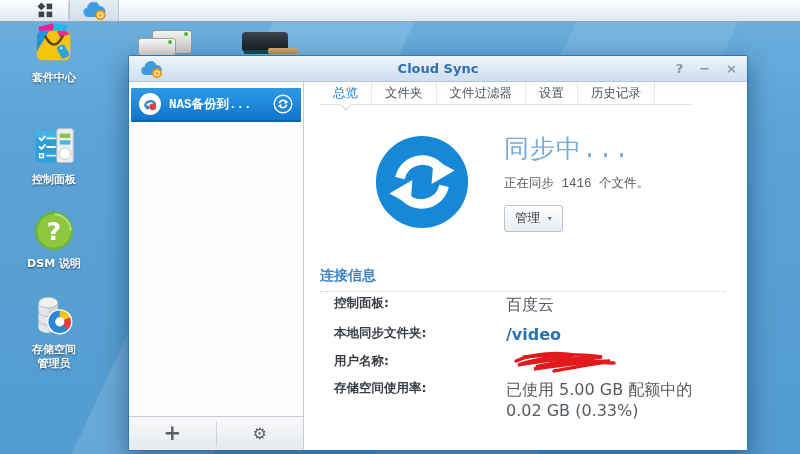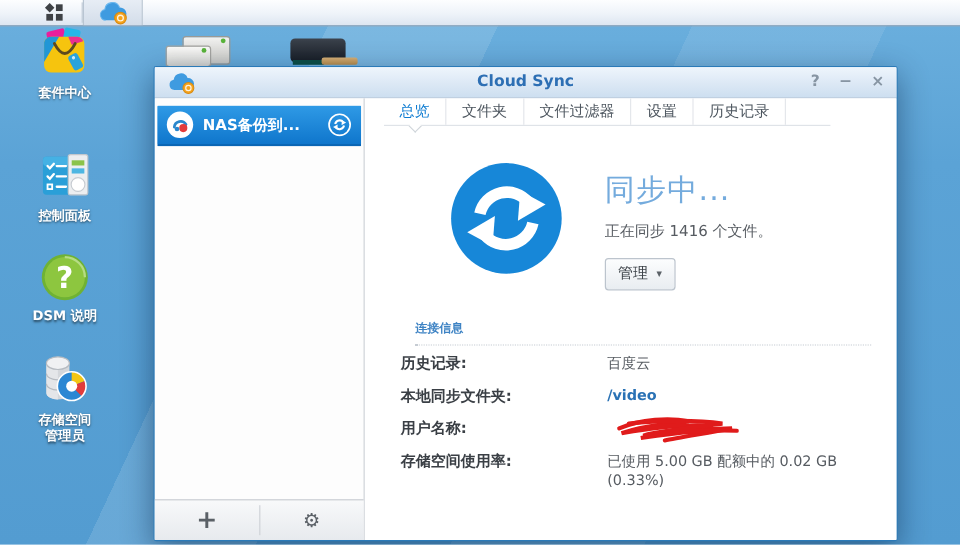--- a/index.html
+++ b/index.html
@@ -58,54 +58,54 @@
   .win-ctrl { font-size:13px; color:#8795a3; cursor:pointer; line-height:1; font-weight:bold; }
 
   .win-body { flex:1; display:flex; min-height:0; }
 
   
   .sidebar { width:175px; flex:0 0 175px; background:#fdfdfd; border-right:1px solid #c9cdd3; position:relative; }
   .conn-item { margin:6px 2px 0 2px; height:34px; display:flex; align-items:center; padding:0 8px; cursor:pointer;
     background:linear-gradient(180deg,#2f9ae6,#0f76cc); border-bottom:2px solid #0a66b5; border-radius:1px; }
   .conn-icon { width:22px; height:22px; border-radius:50%; background:#ffffff; flex:0 0 22px;
     display:flex; align-items:center; justify-content:center; }
-  .conn-label { margin-left:8px; color:#ffffff; font-size:12.5px; font-weight:bold; white-space:nowrap; overflow:hidden; }
+  .conn-label { margin-left:8px; color:#ffffff; font-size:12.5px; font-weight:bold; white-space:nowrap; overflow:hidden;font-family:Liberation Mono, monospace; }
   .conn-sync { margin-left:auto; width:20px; height:20px; }
   .sidebar-footer { position:absolute; left:0; right:0; bottom:0; height:34px;
     background:linear-gradient(180deg,#f8f9fa,#e7eaee); border-top:1px solid #c9cdd3; display:flex; }
   .sf-btn { flex:1; display:flex; align-items:center; justify-content:center; cursor:pointer; color:#5b6167; }
   .sf-btn.add { font-size:21px; font-weight:bold; padding-bottom:2px; }
   .sf-btn.gear { font-size:16px; }
   .sf-sep { width:1px; background:#cfd3d8; margin:4px 0; }
 
   
   .main { flex:1; position:relative; background:#ffffff; }
   .tabbar { margin:0 55px 0 16px; height:23px; border-bottom:1px solid #dfe3e8; display:flex; }
   .tab { position:relative; padding:0 13px; line-height:22px; font-size:12.5px; color:#4d565f;
     border-right:1px solid #e4e7eb; cursor:pointer; white-space:nowrap; }
   .tab.active { color:#0c7bd1; }
   .tab.active::after { content:""; position:absolute; left:50%; bottom:-5px; width:7px; height:7px;
     background:#fff; border-right:1px solid #cfd5da; border-bottom:1px solid #cfd5da;
     transform:translateX(-50%) rotate(45deg); }
 
   .big-sync { position:absolute; left:70px; top:52px; width:96px; height:96px; }
-  .status { position:absolute; left:200px; top:60px; }
+  .status { position:absolute; left:200px; top:50px;font-family:Liberation Mono, monospace; }
   .status-title { font-size:25px; color:#74abdd; letter-spacing:1px; }
   .status-detail { margin-top:10px; font-size:12.5px; color:#565b61; }
   .manage-btn { margin-top:13px; display:inline-flex; align-items:center; gap:7px;
     padding:4px 10px; font-size:12.5px; color:#3c4248; cursor:pointer;
     background:linear-gradient(180deg,#fcfdfe,#e9edf1); border:1px solid #bcc4cd; border-radius:3px; }
   .caret { font-size:9px; color:#5b6167; }
 
-  .conn-heading { position:absolute; left:42px; top:185px; right:21px; font-size:10px; font-weight:bold;
+  .conn-heading { position:absolute; left:16px; top:185px; right:21px; font-size:14px; font-weight:bold;
     color:#3e83c4; padding-bottom:6px; border-bottom:1px dotted #c6ccd3; }
   .rows { position:absolute; left:30px; top:213px; right:21px; }
   .row { display:flex; align-items:flex-start; margin-bottom:9px; min-height:18px; }
   .row-label { width:172px; flex:0 0 172px; font-size:12.5px; font-weight:bold; color:#3a3f45; }
-  .row-value { font-size:12px; color:#565b61; }
+  .row-value { font-size:16px; color:#565b61; }
   .row-value.link { color:#2a72b5; font-weight:bold; cursor:pointer; }
   .scribble { width:122px; height:26px; margin:-4px 0 -6px 0; display:block; }
 </style>
 </head>
 <body>
 
 <div class="screen">
 
   <div class="taskbar">
     <div class="tb-btn menu">
@@ -282,21 +282,21 @@
           <div class="manage-btn">
             <span>管理</span>
             <span class="caret">▾</span>
           </div>
         </div>
 
         <div class="conn-heading">连接信息</div>
 
         <div class="rows">
           <div class="row">
-            <div class="row-label">历史记录:</div>
+            <div class="row-label">控制面板:</div>
             <div class="row-value">百度云</div>
           </div>
           <div class="row">
             <div class="row-label">本地同步文件夹:</div>
             <div class="row-value link">/video</div>
           </div>
           <div class="row">
             <div class="row-label">用户名称:</div>
             <div class="row-value">
               <svg class="scribble" viewBox="0 0 122 26">

